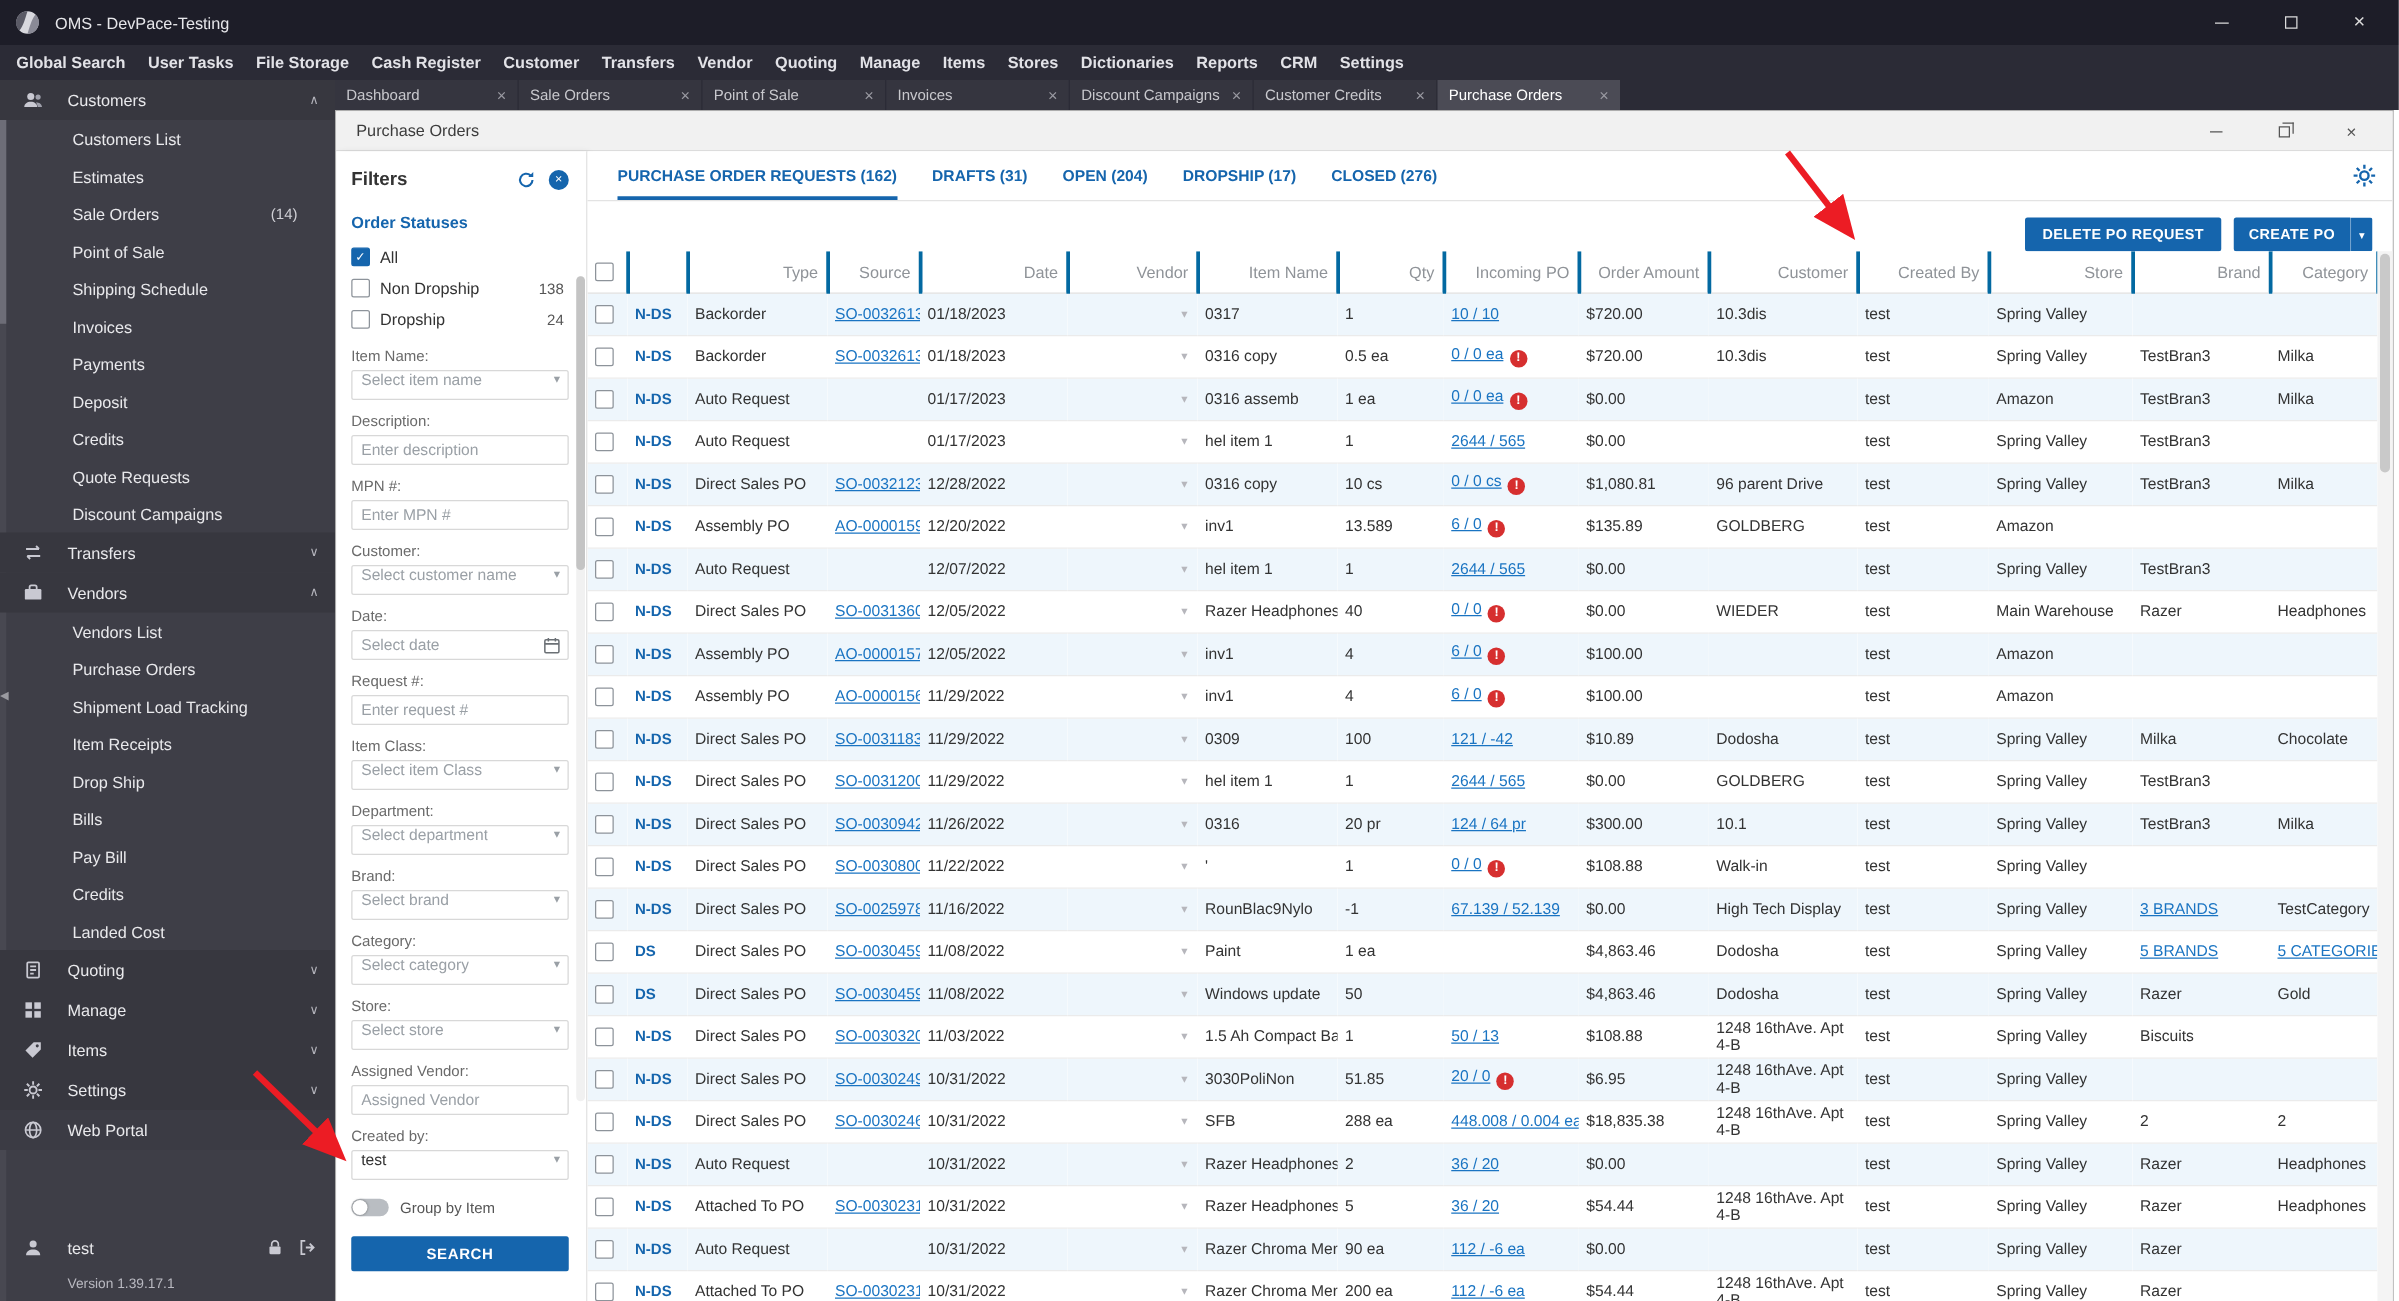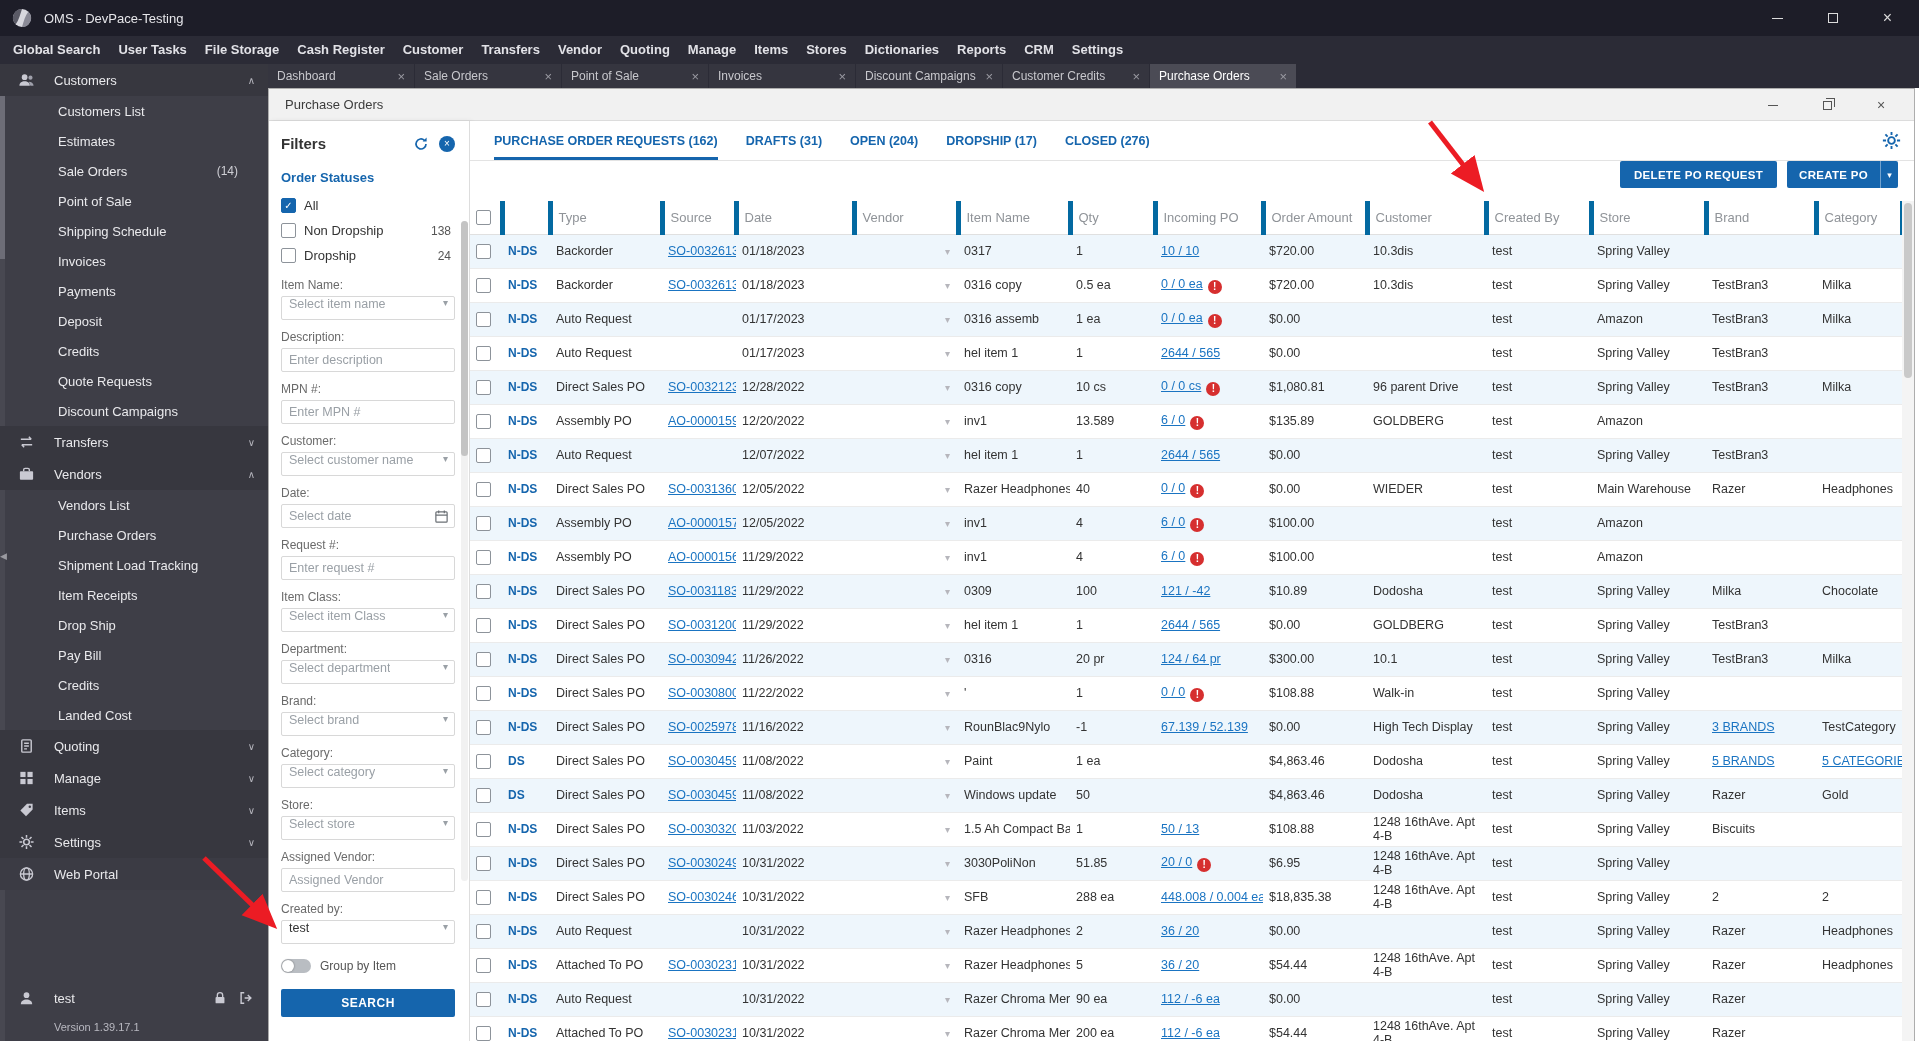--- a/index.html
+++ b/index.html
@@ -102,32 +102,32 @@
   .panel-thumb { position:absolute; left:0; top:0; width:7px; height:235px; background:#c4c4c4; border-radius:4px; }
 
   
   .content { position:absolute; left:201px; top:32px; right:0; bottom:0; background:#fff; }
   .po-tabs { position:relative; height:40px; display:flex; align-items:stretch; padding-left:10px; border-bottom:1px solid #e3e3e3; }
   .po-tab { font-size:12.5px; font-weight:bold; color:#1565ad; margin:0 14px; display:flex; align-items:center;
     border-bottom:3px solid transparent; padding-top:3px; white-space:nowrap; }
   .po-tab.active { border-bottom-color:#1565ad; }
   .gear { position:absolute; right:12px; top:9px; width:21px; height:21px; }
   .gear svg { width:100%; height:100%; display:block; }
-  .toolbar { height:40px; display:flex; align-items:flex-start; justify-content:flex-end; padding-right:16px; }
+  .toolbar { height:40px; display:flex; align-items:flex-end; justify-content:flex-end; padding-right:16px; }
   .btn { background:#1565ad; color:#fff; font-size:11.5px; font-weight:bold; height:27px; display:flex;
     align-items:center; padding:0 14px; border-radius:2px; letter-spacing:.3px; white-space:nowrap; }
   .btn-delete { margin-right:10px; }
   .btn-create { border-radius:2px 0 0 2px; padding:0 12px; }
   .btn-caret { background:#1565ad; height:27px; width:18px; display:flex; align-items:center; justify-content:center;
     border-left:1px solid rgba(255,255,255,.4); border-radius:0 2px 2px 0; color:#fff; font-size:9px; }
 
   .table-wrap { position:absolute; top:80px; left:0; right:12px; bottom:0; overflow:hidden; }
   table { width:100%; border-collapse:collapse; table-layout:fixed; }
-  th { font-size:13px; font-weight:normal; color:#8f9398; text-align:left; padding:0 6px; height:33px;
-    border-bottom:1px solid #e0e0e0; border-right:5px solid #0369a1; white-space:nowrap; overflow:hidden; background:#fff; }
+  th { font-size:13px; font-weight:normal; color:#8f9398; text-align:right; padding:0 6px; height:33px;
+    border-bottom:1px solid #e0e0e0; border-right:3px solid #0369a1; white-space:nowrap; overflow:hidden; background:#fff; }
   td { font-size:12.5px; color:#333; padding:0 6px; height:34px; border-bottom:1px solid #ebebeb;
     white-space:nowrap; overflow:hidden; vertical-align:middle; background:#fff; }
   tr.alt td { background:#eef6fc; }
   td.cell-customer { white-space:normal; line-height:14px; }
   .code { color:#1565ad; font-weight:bold; font-size:12px; }
   .lnk { color:#1a74c2; text-decoration:underline; }
   .warn { display:inline-block; width:14px; height:14px; border-radius:50%; background:#d62f2f; color:#fff;
     font-size:10px; font-weight:bold; text-align:center; line-height:14px; margin-left:5px; vertical-align:-2px; }
   .vendor-caret { color:#b6b6bc; font-size:10px; float:right; padding-right:2px; }
   .v-scroll { position:absolute; right:0; top:80px; width:12px; bottom:0; background:#f4f4f4; }
@@ -287,20 +287,23 @@
         <span class="side-label">Purchase Orders</span>
       </div>
       <div class="side-row item">
         <span class="side-label">Shipment Load Tracking</span>
       </div>
       <div class="side-row item">
         <span class="side-label">Item Receipts</span>
       </div>
       <div class="side-row item">
         <span class="side-label">Drop Ship</span>
+      </div>
+      <div class="side-row item">
+        <span class="side-label">Bills</span>
       </div>
       <div class="side-row item">
         <span class="side-label">Pay Bill</span>
       </div>
       <div class="side-row item">
         <span class="side-label">Credits</span>
       </div>
       <div class="side-row item">
         <span class="side-label">Landed Cost</span>
       </div>

